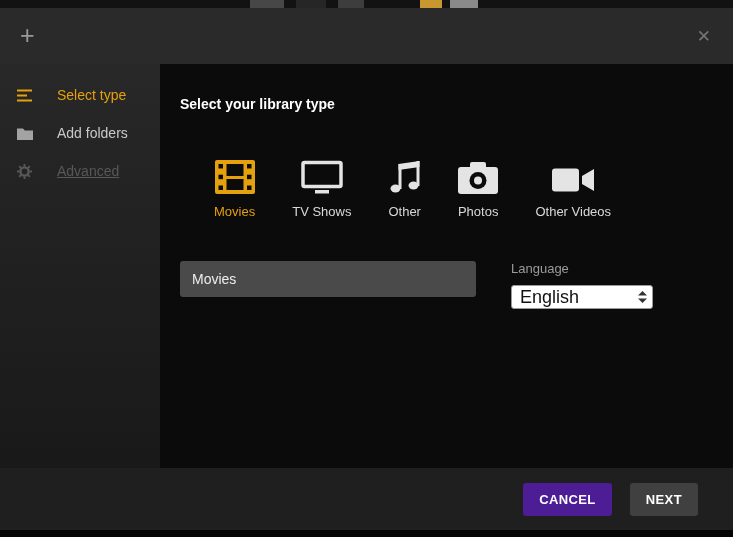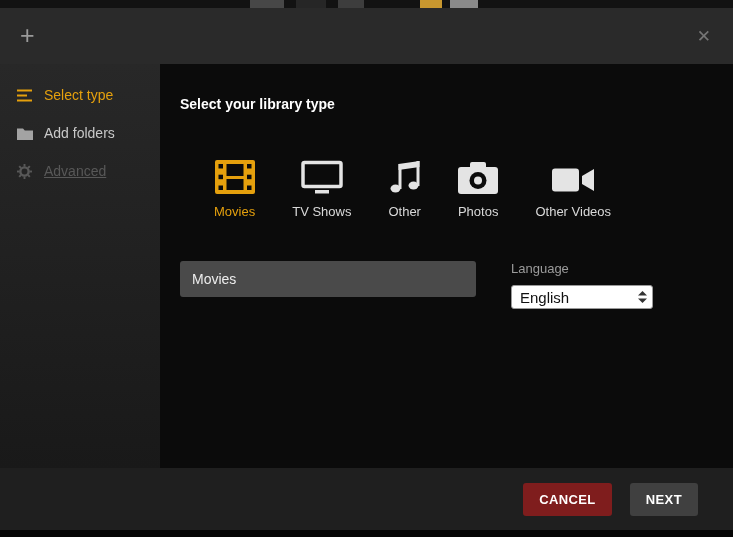--- a/index.html
+++ b/index.html
@@ -17,21 +17,21 @@
   .header { flex:0 0 56px; background:#2a2a2a; display:flex; align-items:center;
             padding:0 20px; position:relative; }
   .plus { color:#9a9a9a; font-size:25px; font-weight:300; margin-right:13px; line-height:1; margin-top:-2px; }
   .title { color:#ededed; font-size:19px; font-weight:600; }
   .close { position:absolute; right:22px; top:50%; transform:translateY(-50%);
            color:#757575; font-size:17px; cursor:pointer; line-height:1; }
 
   .body { flex:1; display:flex; min-height:0; }
 
   .sidebar { flex:0 0 160px; width:160px; background:linear-gradient(#282828,#191919); padding-top:12px; }
-  .side-item { display:flex; align-items:center; gap:11px; padding:11px 16px;
+  .side-item { display:flex; align-items:center; gap:24px; padding:11px 16px;
                font-size:14px; cursor:pointer; }
   .side-item.active   { color:#e5a00d; }
   .side-item.normal   { color:#c9c9c9; }
   .side-item.normal .side-icon { color:#a3a3a3; }
   .side-item.disabled { color:#585858;text-decoration:underline; }
   .side-icon { width:17px; display:flex; justify-content:center; align-items:center; }
 
   .main { flex:1; background:#0b0b0b; padding:32px 20px 0 20px; }
   .heading { color:#ffffff; font-size:14px; font-weight:700; margin-bottom:36px; }
 
@@ -41,28 +41,28 @@
   .type-label { margin-top:10px; font-size:13px; color:#d9d9d9; white-space:nowrap; }
   .type.selected .type-icon, .type.selected .type-label { color:#e5a00d; }
 
   .form-row { display:flex; margin-top:42px; }
   .field label { display:block; color:#9b9b9b; font-size:13px; margin-bottom:9px; }
   .name-input { width:296px; height:36px; background:#4a4a4a; border:none; border-radius:3px;
                 color:#ededed; font-size:14px; padding:0 12px; font-family:inherit; outline:none; }
   .lang-field { margin-left:35px; }
   .select { width:142px; height:24px; background:#ffffff; border:1px solid #9a9a9a; border-radius:3px;
             display:flex; align-items:center; justify-content:space-between;
-            padding:0 5px 0 8px; font-size:15px; color:#111; cursor:pointer; }
+            padding:0 5px 0 8px; font-size:18px; color:#111; cursor:pointer; }
 
   .footer { flex:0 0 62px; background:#1f1f1f; display:flex; align-items:center;
             justify-content:flex-end; gap:18px; padding-right:35px; }
   .btn { border:none; border-radius:3px; height:33px; padding:0 16px;
          font-size:13px; font-weight:700; letter-spacing:.4px; color:#fff;
          cursor:pointer; font-family:inherit; }
-  .btn.cancel { background:#7f1d1d; }
+  .btn.cancel { background:#4c1d95; }
   .btn.next   { background:#404040; }
 </style>
 </head>
 <body>
 
 <div class="screen">
 
   <div class="bg-top">
     <div class="bg-thumb" style="left:250px;width:34px;background:#474747"></div>
     <div class="bg-thumb" style="left:296px;width:30px;background:#262626"></div>

